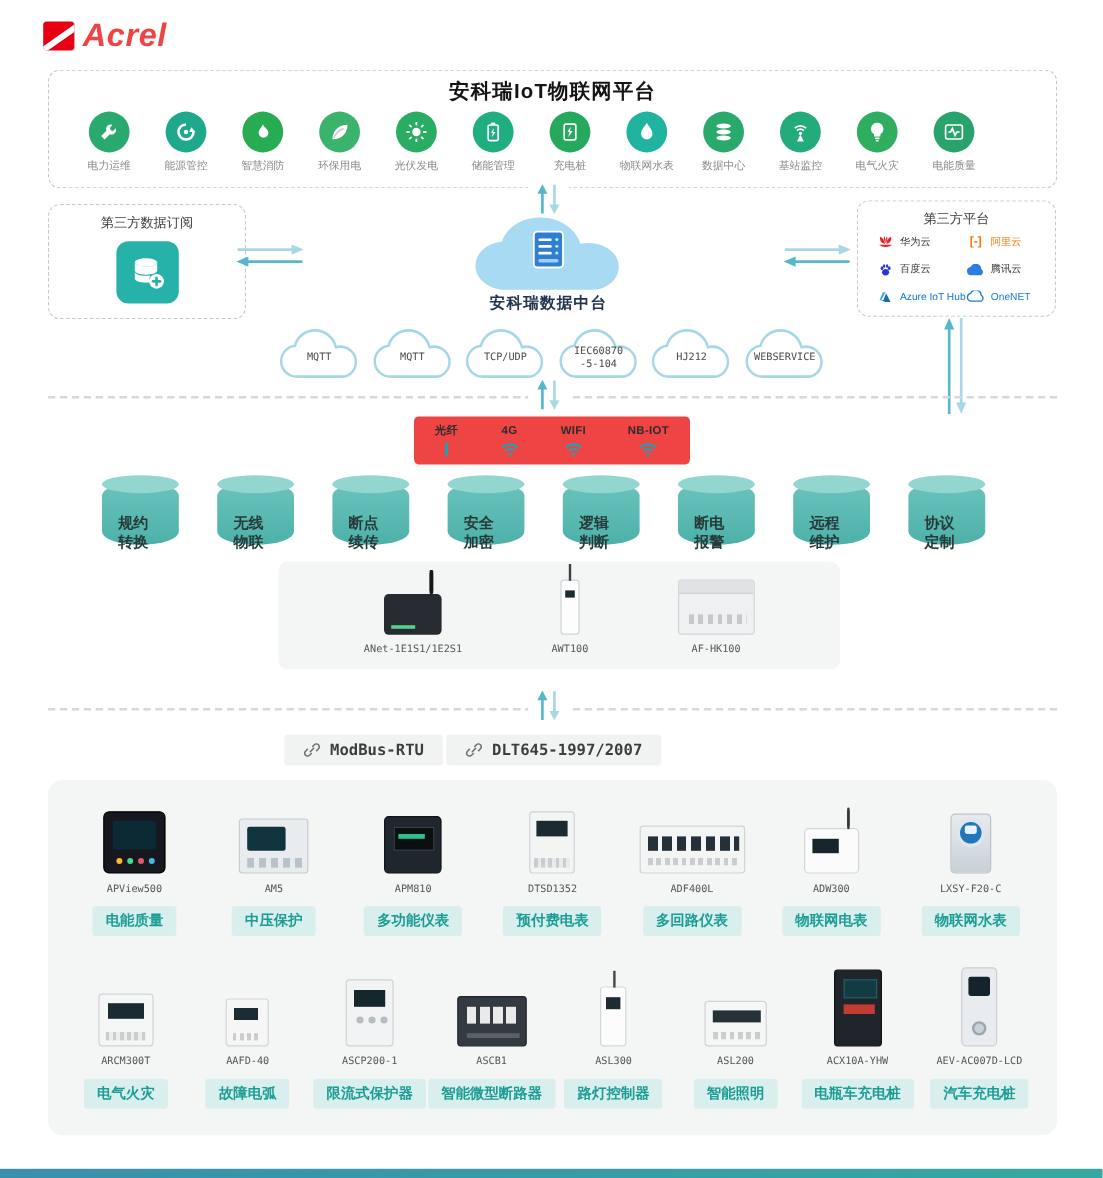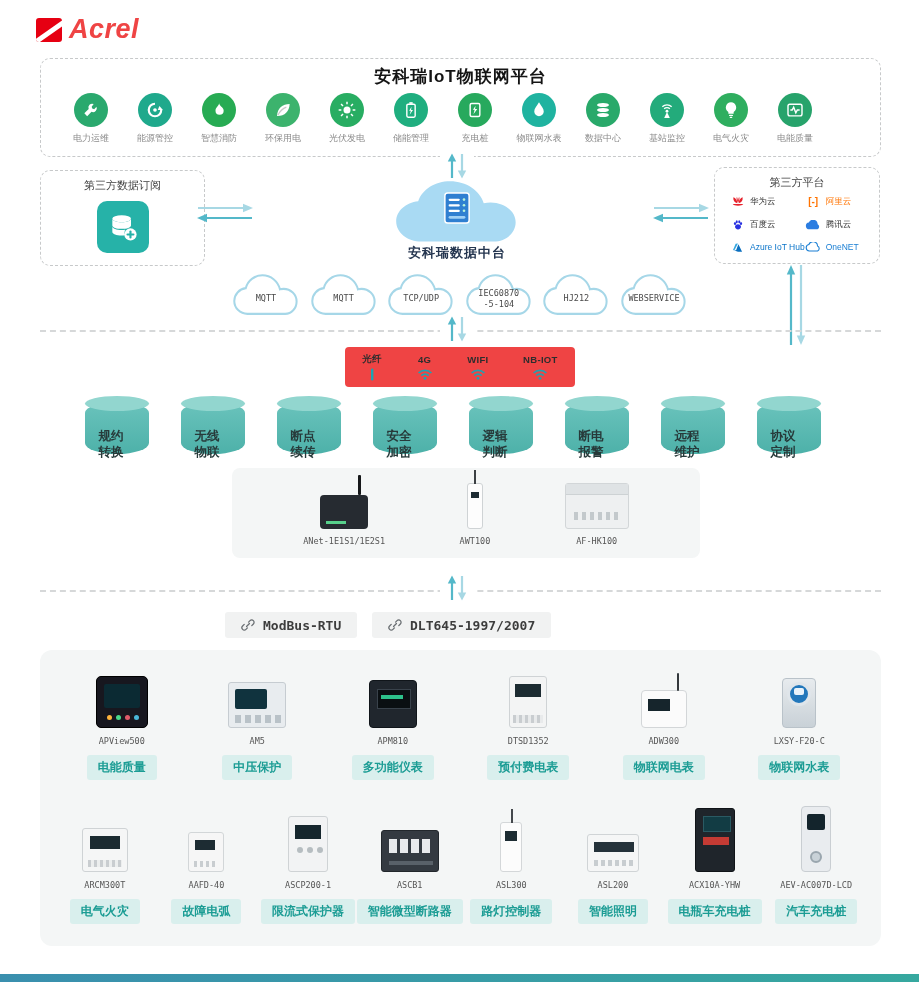--- a/index.html
+++ b/index.html
@@ -620,20 +620,27 @@
         </div>
         <div class="dev-cell">
           <div class="dev-imgbox">
             <div class="di di-din"></div>
           </div>
           <div class="dev-name">DTSD1352</div>
           <div class="dev-chip">预付费电表</div>
         </div>
         <div class="dev-cell">
           <div class="dev-imgbox">
+            <div class="di di-long"></div>
+          </div>
+          <div class="dev-name">ADF400L</div>
+          <div class="dev-chip">多回路仪表</div>
+        </div>
+        <div class="dev-cell">
+          <div class="dev-imgbox">
             <div class="di di-iot"></div>
           </div>
           <div class="dev-name">ADW300</div>
           <div class="dev-chip">物联网电表</div>
         </div>
         <div class="dev-cell">
           <div class="dev-imgbox">
             <div class="di di-water"></div>
           </div>
           <div class="dev-name">LXSY-F20-C</div>
@@ -695,21 +702,21 @@
             <div class="di di-pillar"></div>
           </div>
           <div class="dev-name">AEV-AC007D-LCD</div>
           <div class="dev-chip">汽车充电桩</div>
         </div>
       </div>
   </div>
 
   <div class="bottom-bar"></div>
 
-<div class="chip" style="left: 225px;">
+<div class="chip" style="left: 237px;">
       <span class="chip-icon"><svg viewBox="0 0 24 24" width="14" height="14">
           <g fill="none" stroke="#6a6f73" stroke-width="2.2" stroke-linecap="round">
             <path d="M9.5 14.5l5-5"></path>
             <path d="M11 17l-2.5 2.5a4 4 0 0 1-5.7-5.7L5.5 11"></path>
             <path d="M13 7l2.5-2.5a4 4 0 0 1 5.7 5.7L18.5 13"></path>
           </g>
         </svg></span>
       <span>ModBus-RTU</span>
     </div>
     <div class="chip" style="left: 372px;">

